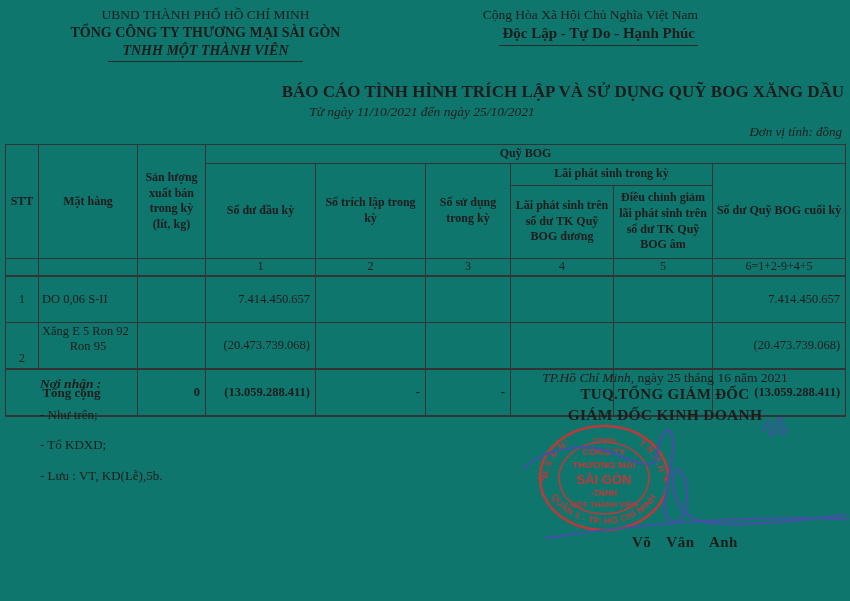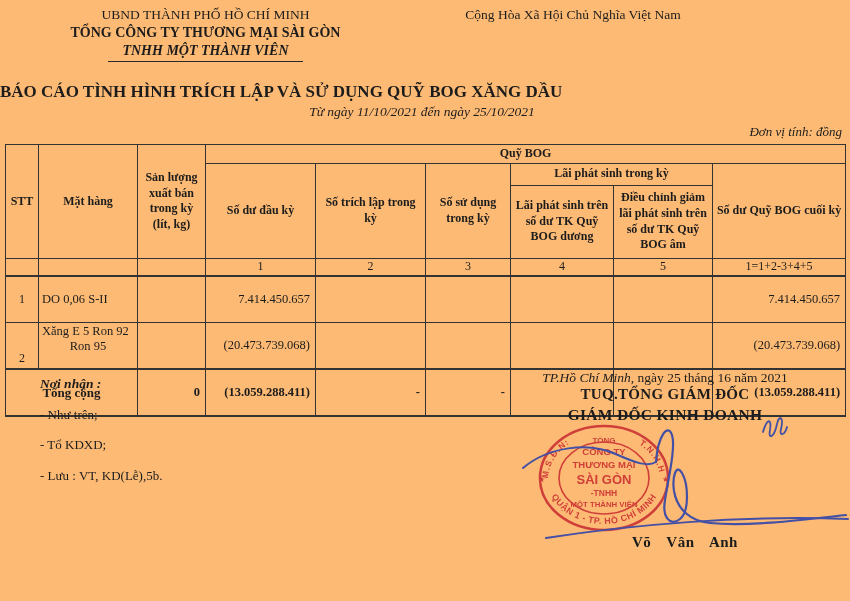--- a/index.html
+++ b/index.html
@@ -3,35 +3,35 @@
 <meta charset="utf-8">
 <style>
   :root{
     --stamp-red:#cc3434;
     --signature-blue:#4350a5;
     --text-black:#1c1c1c;
   }
   *{box-sizing:border-box;margin:0;padding:0;}
   html,body{background:#fff;}
   body{font-family:"Liberation Serif","DejaVu Serif",serif;color:var(--text-black);}
-  .page{position:relative;width:850px;height:601px;background:#fdba74;overflow:hidden;}
+  .page{position:relative;width:850px;height:601px;background:#0f766e;overflow:hidden;}
 
   
   .org-header{position:absolute;left:18px;top:6px;width:375px;text-align:center;line-height:1.3;}
   .org-header .l1{font-size:13.5px;}
   .org-header .l2{font-size:14px;font-weight:bold;}
   .org-header .l3{font-size:14px;font-weight:bold;font-style:italic;}
   .org-header .l3 span{display:inline-block;border-bottom:1.5px solid #2a2a2a;padding:0 14px 1px;}
-  .national-header{position:absolute;left:428px;top:6px;width:290px;text-align:center;line-height:1.3;}
+  .national-header{position:absolute;left:408px;top:6px;width:290px;text-align:right;line-height:1.3;}
   .national-header .l1{font-size:13.5px;}
   .national-header .l2{font-size:15px;font-weight:bold;}
   .national-header .l2 span{display:inline-block;border-bottom:1.5px solid #2a2a2a;padding:0 3px 2px;}
 
   
-  .report-title{position:absolute;left:0;top:82px;width:844px;text-align:left;font-size:17px;font-weight:bold;}
+  .report-title{position:absolute;left:0;top:82px;width:844px;text-align:right;font-size:17px;font-weight:bold;}
   .report-period{position:absolute;left:0;top:104px;width:844px;text-align:center;font-size:13.5px;font-style:italic;}
   .unit-note{position:absolute;right:8px;top:124px;font-size:13px;font-style:italic;}
 
   
   table.bog{position:absolute;left:5px;top:144px;width:840px;border-collapse:collapse;table-layout:fixed;}
   table.bog td,table.bog th{border:1px solid #333;overflow:hidden;}
   table.bog{border:1.5px solid #333;}
   th.hd{font-size:12px;font-weight:bold;text-align:center;line-height:1.3;padding:1px 2px;}
   td.num{font-size:12.5px;text-align:right;padding:15px 5px;}
   td.ctr{font-size:12px;text-align:center;padding:0 2px;}
@@ -69,20 +69,21 @@
 <div class="page">
 
   <div class="org-header">
     <div class="l1">UBND THÀNH PHỐ HỒ CHÍ MINH</div>
     <div class="l2">TỔNG CÔNG TY THƯƠNG MẠI SÀI GÒN</div>
     <div class="l3"><span>TNHH MỘT THÀNH VIÊN</span></div>
   </div>
 
   <div class="national-header">
     <div class="l1">Cộng Hòa Xã Hội Chủ Nghĩa Việt Nam</div>
+    <div class="l2"><span>Độc Lập - Tự Do - Hạnh Phúc</span></div>
   </div>
 
   <div class="report-title">BÁO CÁO TÌNH HÌNH TRÍCH LẬP VÀ SỬ DỤNG QUỸ BOG XĂNG DẦU</div>
   <div class="report-period">Từ ngày 11/10/2021 đến ngày 25/10/2021</div>
   <div class="unit-note">Đơn vị tính: đồng</div>
 
   <table class="bog">
     <colgroup>
       <col style="width:33px">
         <col style="width:99px">
@@ -114,21 +115,21 @@
     </tr>
     <tr class="rNum">
       <td class="ctr"></td>
       <td class="ctr"></td>
       <td class="ctr"></td>
       <td class="ctr">1</td>
       <td class="ctr">2</td>
       <td class="ctr">3</td>
       <td class="ctr">4</td>
       <td class="ctr">5</td>
-      <td class="ctr">1=1+2-3+4+5</td>
+      <td class="ctr">6=1+2-9+4+5</td>
     </tr>
     <tr class="r1">
       <td class="ctr">1</td>
       <td class="item">DO 0,06 S-II</td>
       <td class="num"></td>
       <td class="num">7.414.450.657</td>
       <td class="num"></td>
       <td class="num"></td>
       <td class="num"></td>
       <td class="num"></td>

